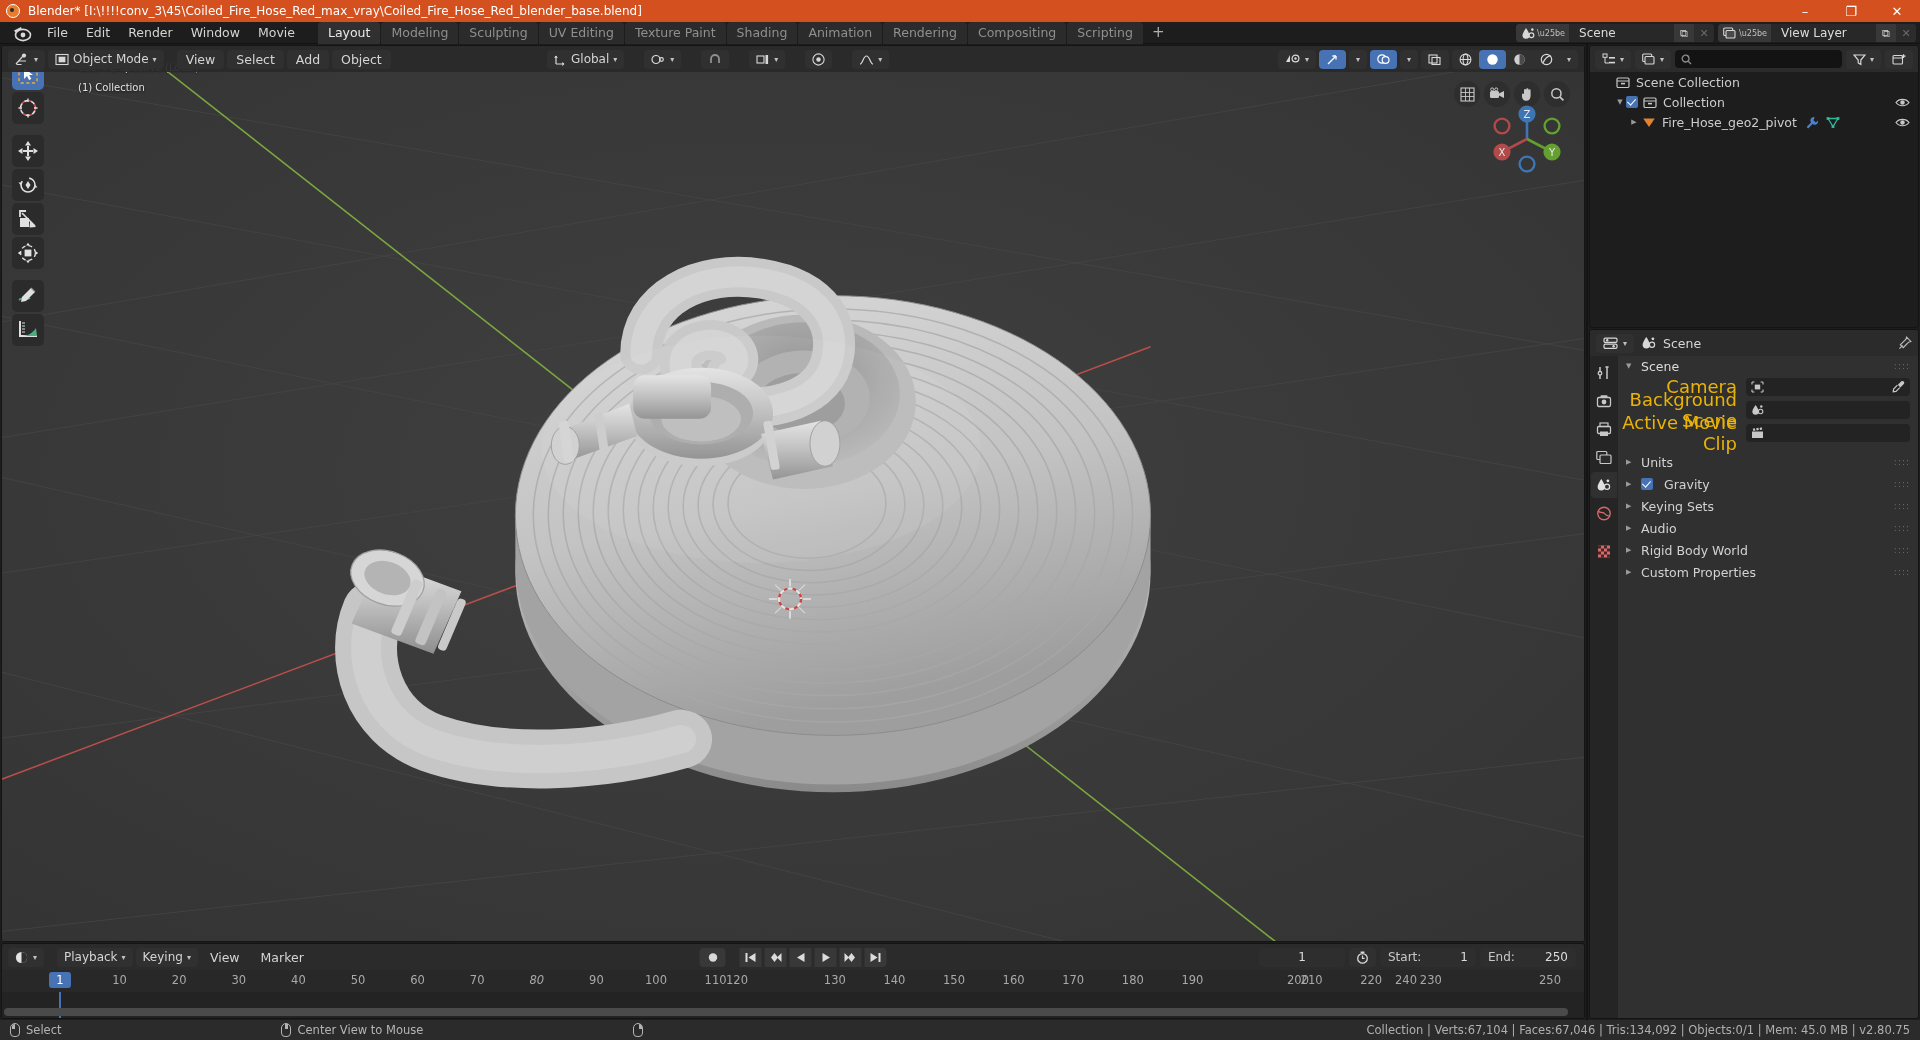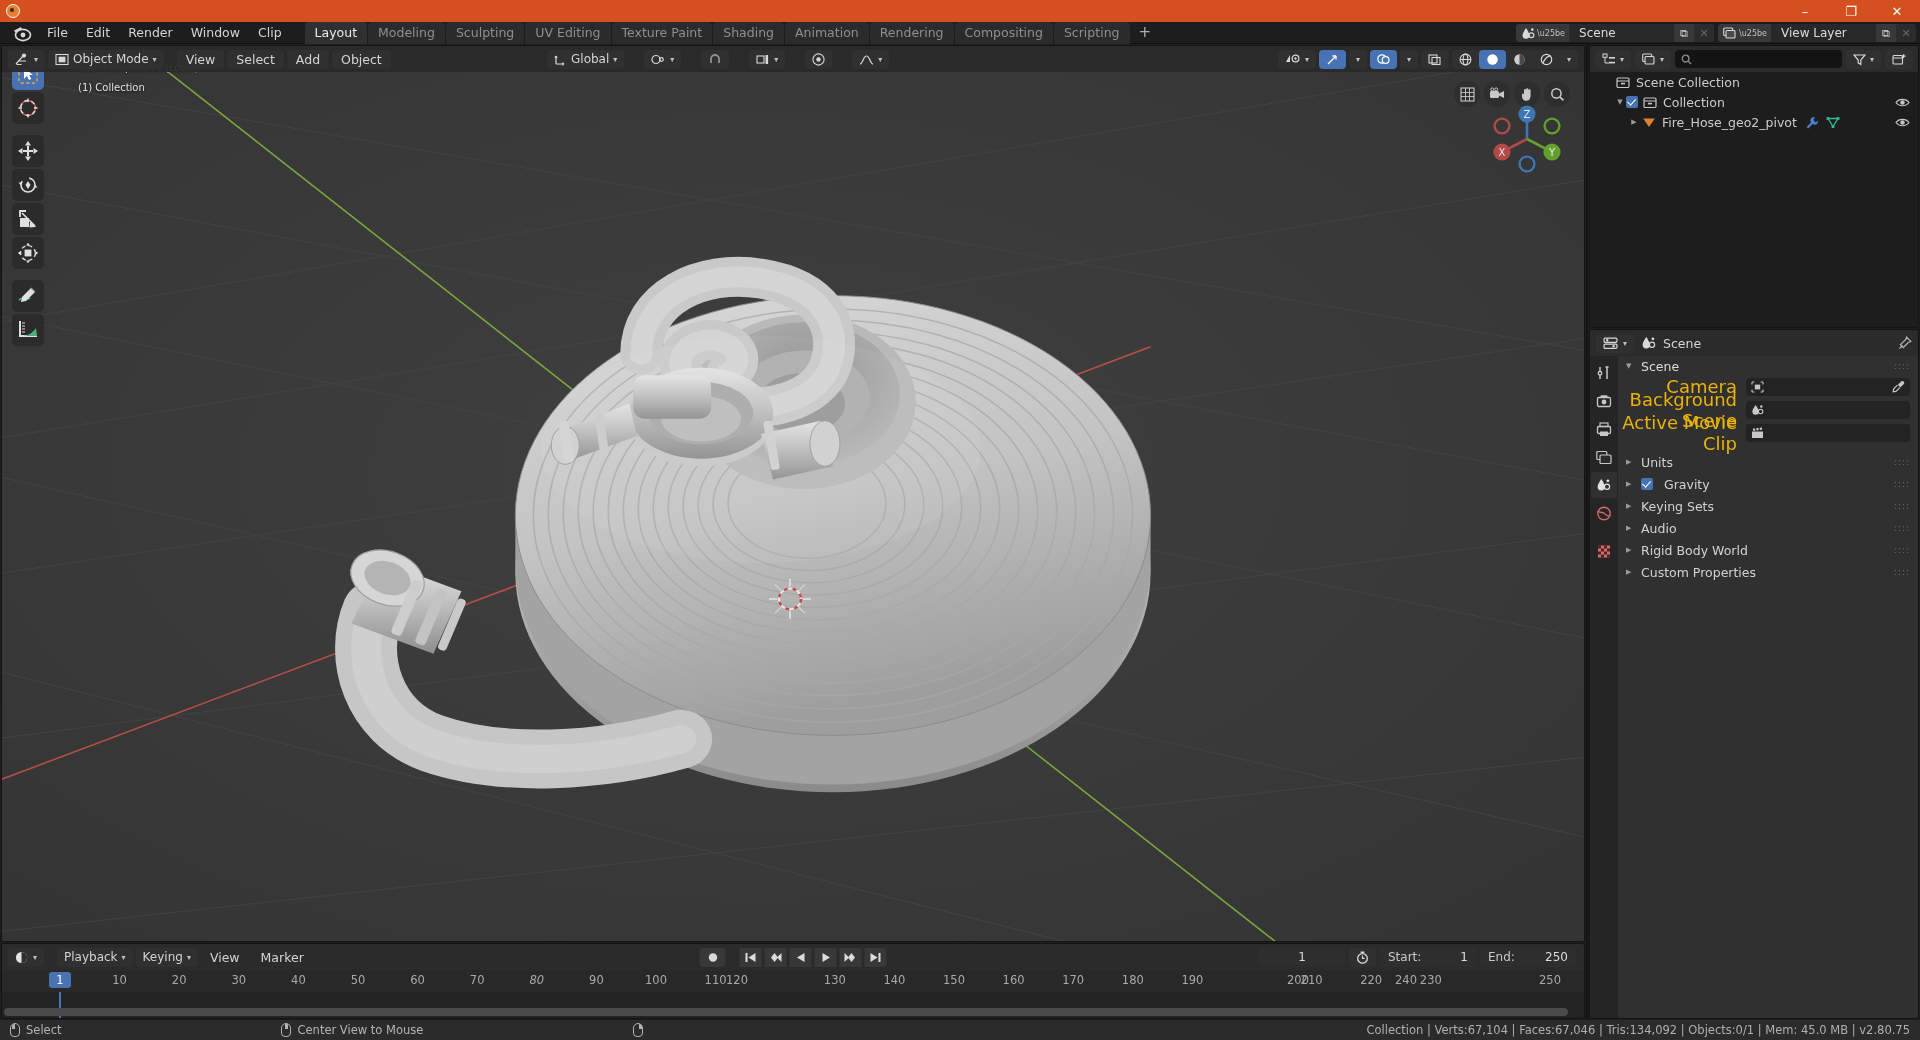--- a/index.html
+++ b/index.html
@@ -152,40 +152,41 @@
   .mouse-ico.mid i { left:2.8px; }
   .mouse-ico.right i { right:0.5px; border-radius:0 4px 0 0;}
   .sb-grp { display:flex; align-items:center; gap:6px; margin-right:22px; }
   #sb-right { margin-left:auto; color:#b0b0b0; white-space:nowrap; }
 </style>
 </head>
 <body>
 
 <div id="titlebar">
   <div class="tb-icon"></div>
+  <div class="tb-title">Blender* [I:\!!!!conv_3\45\Coiled_Fire_Hose_Red_max_vray\Coiled_Fire_Hose_Red_blender_base.blend]</div>
   <div id="win-buttons">
     <div>–</div>
     <div>❐</div>
     <div class="close">✕</div>
   </div>
 </div>
 
 <div id="menubar">
   <div class="blender-logo">
     <svg width="20" height="18" viewBox="0 0 20 18">
       <ellipse cx="11" cy="11" rx="7.5" ry="5.6" fill="none" stroke="#d8d8d8" stroke-width="1.6"></ellipse>
       <circle cx="11" cy="11" r="2.4" fill="#d8d8d8"></circle>
       <path d="M2 6.5 L9 3 L10 5.6 L3.4 8.4 Z" fill="#d8d8d8"></path>
     </svg>
   </div>
   <div class="menu-item">File</div>
   <div class="menu-item">Edit</div>
   <div class="menu-item">Render</div>
   <div class="menu-item">Window</div>
-  <div class="menu-item">Clip</div>
+  <div class="menu-item">Movie</div>
 
   <div id="wstabs">
     <div class="wstab active">Layout</div>
     <div class="wstab">Modeling</div>
     <div class="wstab">Sculpting</div>
     <div class="wstab">UV Editing</div>
     <div class="wstab">Texture Paint</div>
     <div class="wstab">Shading</div>
     <div class="wstab">Animation</div>
     <div class="wstab">Rendering</div>

